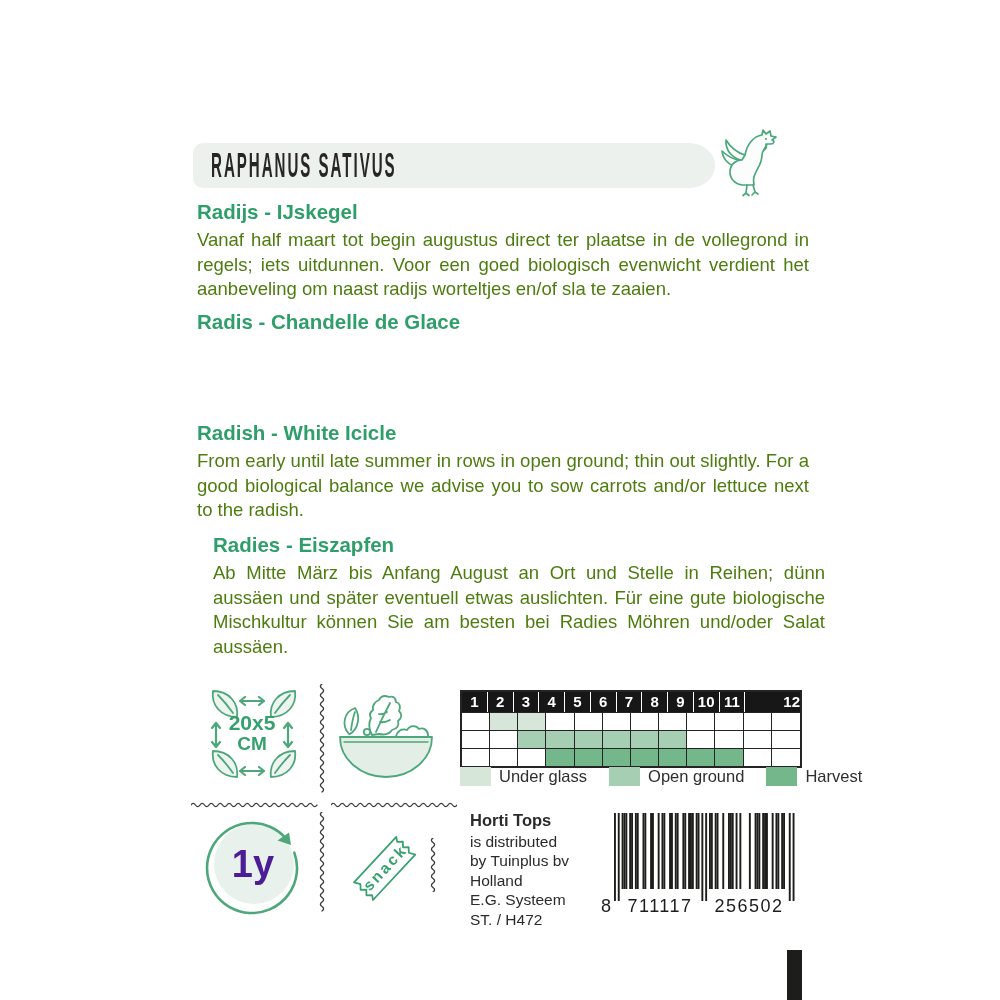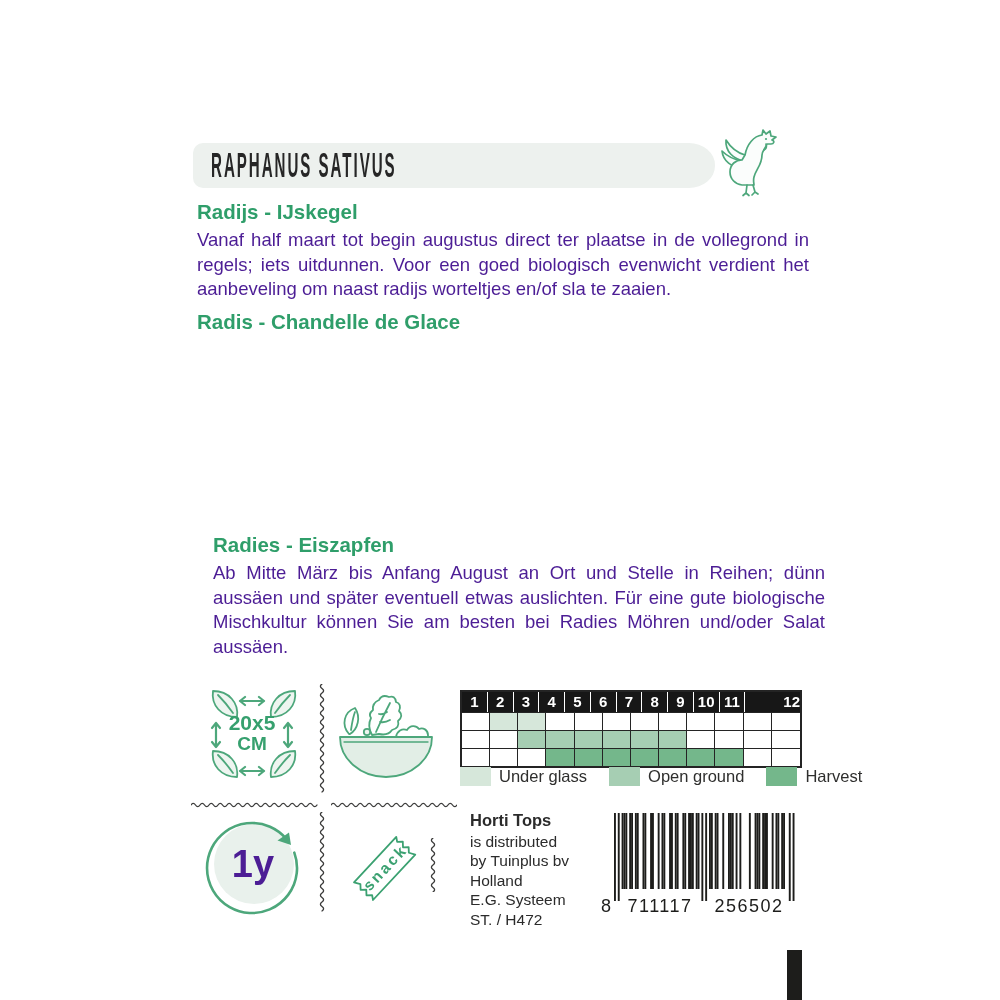--- a/index.html
+++ b/index.html
@@ -13,21 +13,21 @@
   
   .band{left:193px;top:143px;width:522px;height:45px;background:#edf1ee;
         border-radius:10px 26px 26px 10px / 10px 22px 22px 10px;}
   .latin-title{left:211px;top:143px;height:45px;display:flex;align-items:center;
         font-size:27px;font-weight:700;letter-spacing:3.5px;color:#262626;
         transform:scale(0.56,1.32);transform-origin:left center;white-space:nowrap;}
 
   
   .section{left:197px;width:612px;}
   .section h2{margin:0 0 4px 0;font-size:20.5px;font-weight:700;color:#2f9e6a;}
-  .section p{margin:0;font-size:18.5px;line-height:24.6px;text-align:justify;color:#4c1d95;}
+  .section p{margin:0;font-size:18.5px;line-height:24.6px;text-align:justify;color:#4d7c0f;}
   .sec-nl{top:200px;} .sec-fr{top:310px;} .sec-en{top:421px;} .sec-de{top:533px;margin-left:16px;}
 
   
   .spacing-icon{left:200px;top:684px;width:104px;height:100px;}
   .spacing-text{left:200px;top:712px;width:104px;text-align:center;color:#36a06e;
         font-weight:700;font-size:21px;line-height:21px;pointer-events:none;}
   .bowl-icon{left:336px;top:690px;width:100px;height:95px;}
   .oneyear{left:205px;top:818px;width:96px;height:102px;}
   .oneyear-label{left:205px;top:840px;width:96px;text-align:center;
         font-size:38px;line-height:48px;font-weight:700;color:#4c1d95;}
@@ -76,20 +76,22 @@
 </svg>
 
 <div class="abs section sec-nl">
   <h2>Radijs - IJskegel</h2>
   <p>Vanaf half maart tot begin augustus direct ter plaatse in de vollegrond in regels; iets uitdunnen. Voor een goed biologisch evenwicht verdient het aanbeveling om naast radijs worteltjes en/of sla te zaaien.</p>
 </div>
 <div class="abs section sec-fr">
   <h2>Radis - Chandelle de Glace</h2>
 </div>
 <div class="abs section sec-en">
+  <h2>Radish - White Icicle</h2>
+  <p>From early until late summer in rows in open ground; thin out slightly. For a good biological balance we advise you to sow carrots and/or lettuce next to the radish.</p>
 </div>
 <div class="abs section sec-de">
   <h2>Radies - Eiszapfen</h2>
   <p>Ab Mitte März bis Anfang August an Ort und Stelle in Reihen; dünn aussäen und später eventuell etwas auslichten. Für eine gute biologische Mischkultur können Sie am besten bei Radies Möhren und/oder Salat aussäen.</p>
 </div>
 
 <svg class="abs spacing-icon" viewBox="0 0 104 100">
   <g fill="#eef5f0" stroke="#4da77b" stroke-width="1.8" stroke-linejoin="round" stroke-linecap="round">
     <g transform="translate(40,4) scale(-1,1)">
       <path d="M3 29 C1 15 11 3 27 3 C29 17 19 29 3 29 Z"></path>

